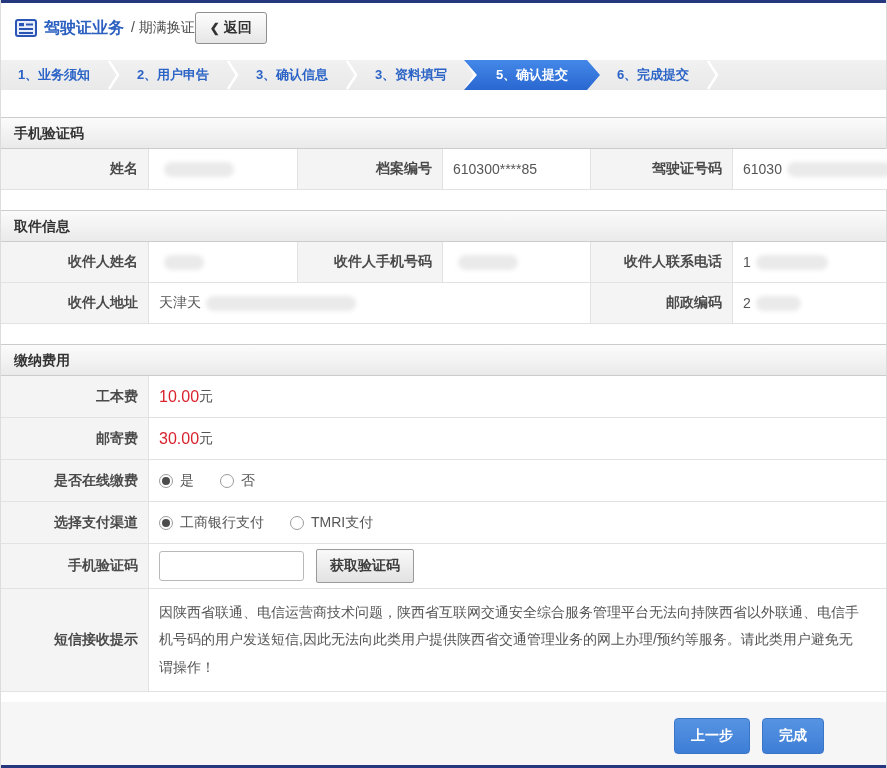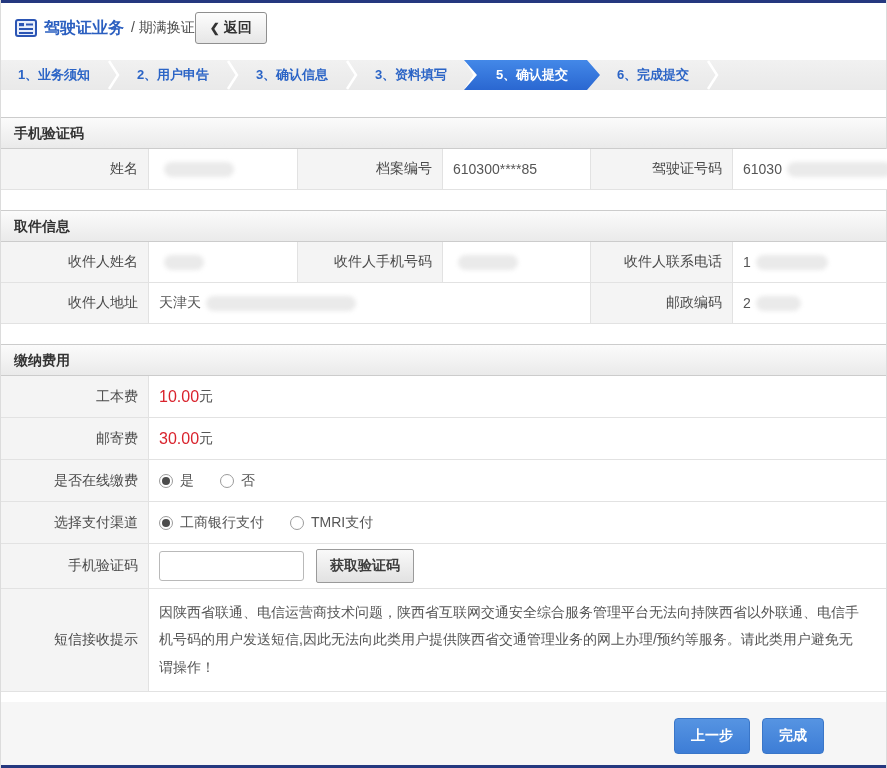--- a/index.html
+++ b/index.html
@@ -29,21 +29,21 @@
   
   .section { margin-top:20px; }
   .section.first { margin-top:27px; }
   .sec-head { height:32px; line-height:30px; padding-left:13px; font-size:14px; font-weight:bold; color:#333;
     background:linear-gradient(#fbfbfb,#eaeaea); border-top:1px solid #ccc; border-bottom:1px solid #ccc; }
   .grid6 { display:grid; grid-template-columns:148px 149px 145px 148px 142px auto; }
   .gridAddr { display:grid; grid-template-columns:148px 442px 142px auto; }
   .grid2 { display:grid; grid-template-columns:148px auto; }
   .cell { min-height:41px; display:flex; align-items:center; font-size:14px; border-bottom:1px solid #e2e2e2; border-right:1px solid #e2e2e2; }
   .cell:last-child { border-right:none; }
-  .cell.label { background:#f4f4f4; justify-content:flex-end; padding-right:10px; font-weight:normal; color:#4a4a4a; }
+  .cell.label { background:#f4f4f4; justify-content:flex-end; padding-right:10px; font-weight:bold; color:#4a4a4a; }
   .cell.value { background:#fff; padding-left:10px; color:#555; }
   .tall .cell { min-height:42px; }
   .redact { display:inline-block; height:15px; background:#eaeaea; border-radius:8px; filter:blur(2px); margin-left:5px; vertical-align:middle; }
   .w70{width:70px} .w110{width:105px} .w40{width:40px} .w60{width:60px} .w75{width:72px} .w150{width:150px} .w45{width:45px}
 
   
   .amount { color:#d9232d; font-weight:normal; font-size:16px; }
   .unit { color:#555; font-size:14px; }
   .radio { display:inline-flex; align-items:center; justify-content:center; width:14px; height:14px; border:1px solid #9b9b9b; border-radius:50%; background:#fff; margin-right:7px; cursor:pointer; }
   .radio .dot { width:8px; height:8px; border-radius:50%; background:#4c4c4c; }

